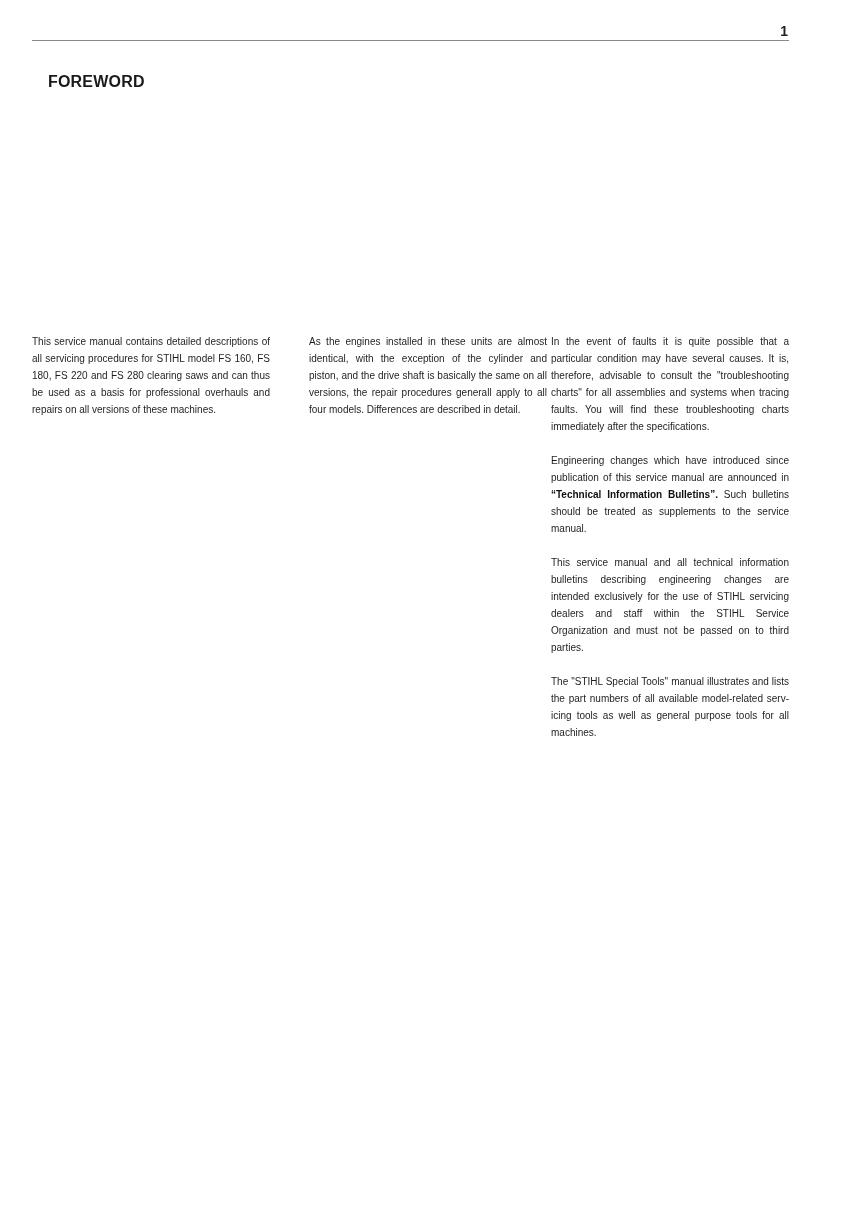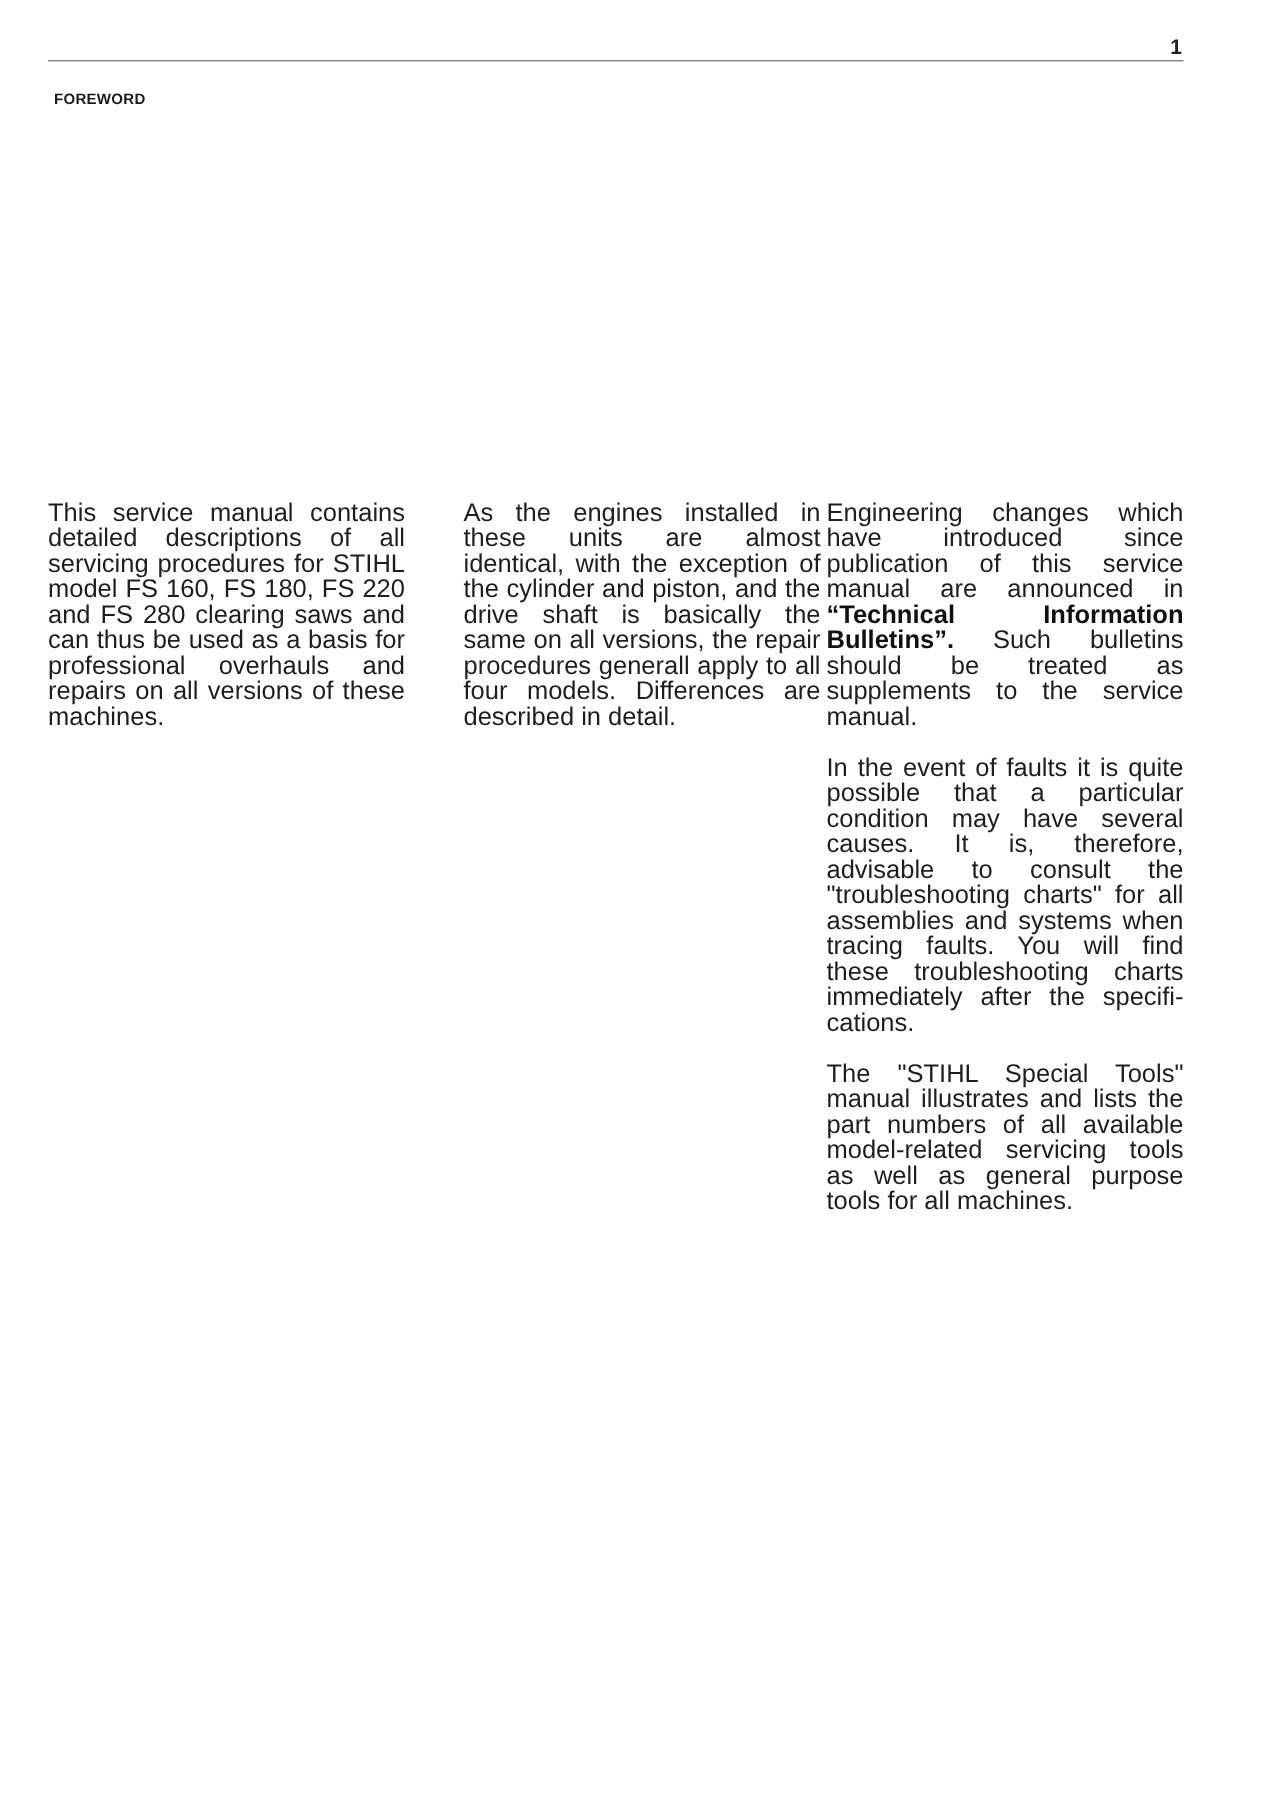--- a/index.html
+++ b/index.html
@@ -28,31 +28,31 @@
       top: 40px;
       left: 32px;
       width: 757px;
       height: 0;
       border-top: 1px solid #8a8a8a;
     }
     .section-title {
       position: absolute;
       top: 57px;
       left: 32px;
-      margin: 4px;
-      font-size: 10px;
+      margin: 16px;
+      font-size: 16px;
       font-weight: bold;
       letter-spacing: 0.2px;
       color: #1a1a1a;
     }
     .column {
       position: absolute;
       top: 333px;
       width: 238px;
-      font-size: 17px;
+      font-size: 10px;
       line-height: 17px;
       text-align: justify;
       hyphens: manual;
     }
     .col-1 { left: 32px; }
     .col-2 { left: 309px; }
     .col-3 { left: 551px; }
     .column p {
       margin: 0 0 17px 0;
     }
@@ -71,16 +71,17 @@
 
 <div class="column col-1">
   <p>This service manual contains detai­led descriptions of all servicing pro­cedures for STIHL model FS 160, FS 180, FS 220 and FS 280 clearing saws and can thus be used as a basis for professional overhauls and repairs on all versions of these ma­chines.</p>
 </div>
 
 <div class="column col-2">
   <p>As the engines installed in these units are almost identical, with the exception of the cylinder and piston, and the drive shaft is basically the same on all versions, the repair pro­cedures generall apply to all four models. Differences are described in detail.</p>
 </div>
 
 <div class="column col-3">
+  <p>In the event of faults it is quite possi­ble that a particular condition may have several causes. It is, therefore, advisable to consult the "troubles­hooting charts" for all assemblies and systems when tracing faults. You will find these troubleshooting charts immediately after the specifi­cations.</p>
   <p><span>Engineering changes which have in­troduced since publication of this service manual are announced in </span><span class="bold-term">“Technical Information Bulletins”.</span><span> Such bulletins should be treated as supplements to the service manual.</span></p>
-  <p>In the event of faults it is quite possi­ble that a particular condition may have several causes. It is, therefore, advisable to consult the "troubles­hooting charts" for all assemblies and systems when tracing faults. You will find these troubleshooting charts immediately after the specifi­cations.</p>
+  <p>This service manual and all technical information bulletins describing en­gineering changes are intended ex­clusively for the use of STIHL serv­icing dealers and staff within the STIHL Service Organization and must not be passed on to third parties.</p>
   <p>The "STIHL Special Tools" manual il­lustrates and lists the part numbers of all available model-related serv­icing tools as well as general purpose tools for all machines.</p>
 </div>
 
 </body></html>

